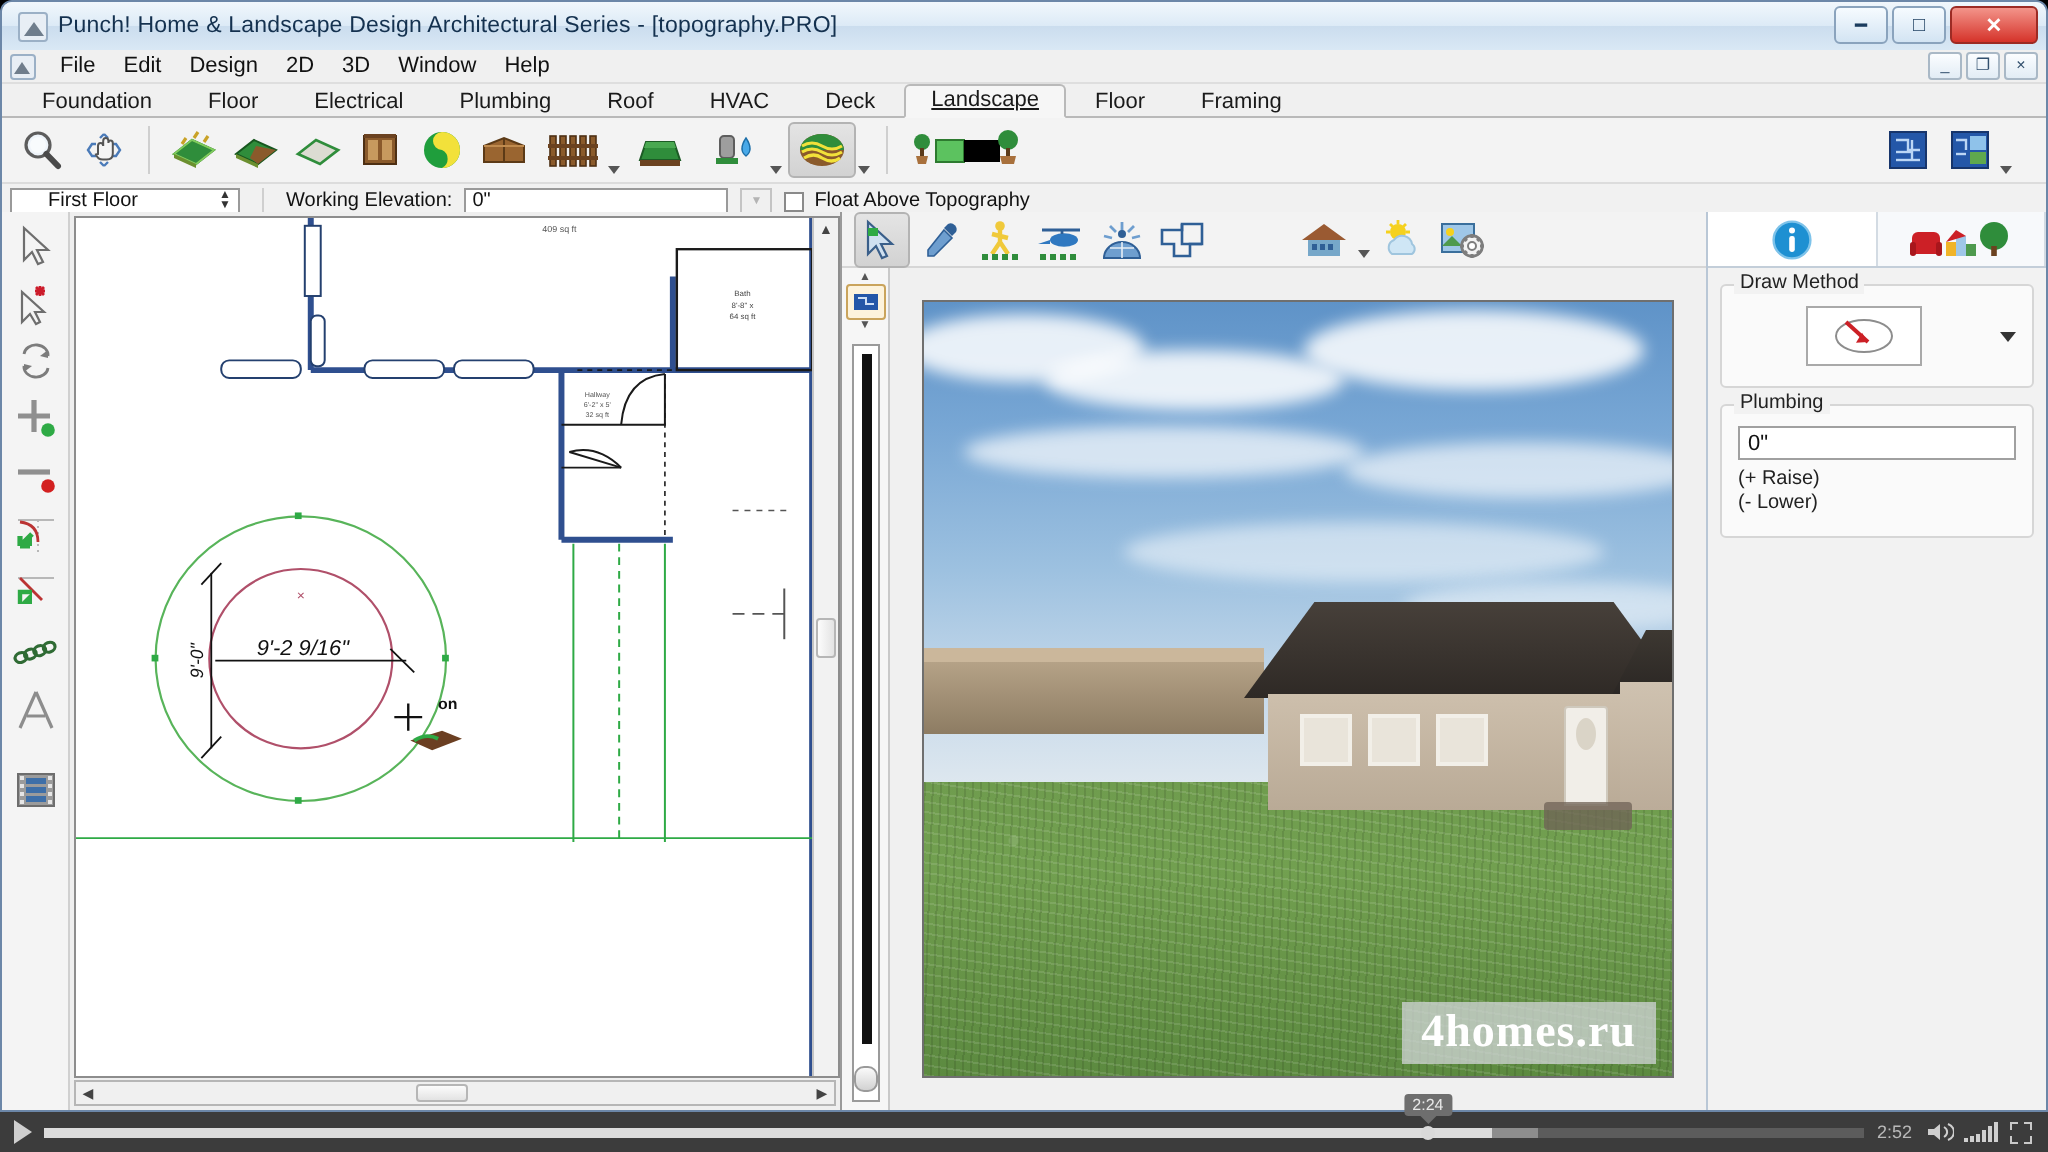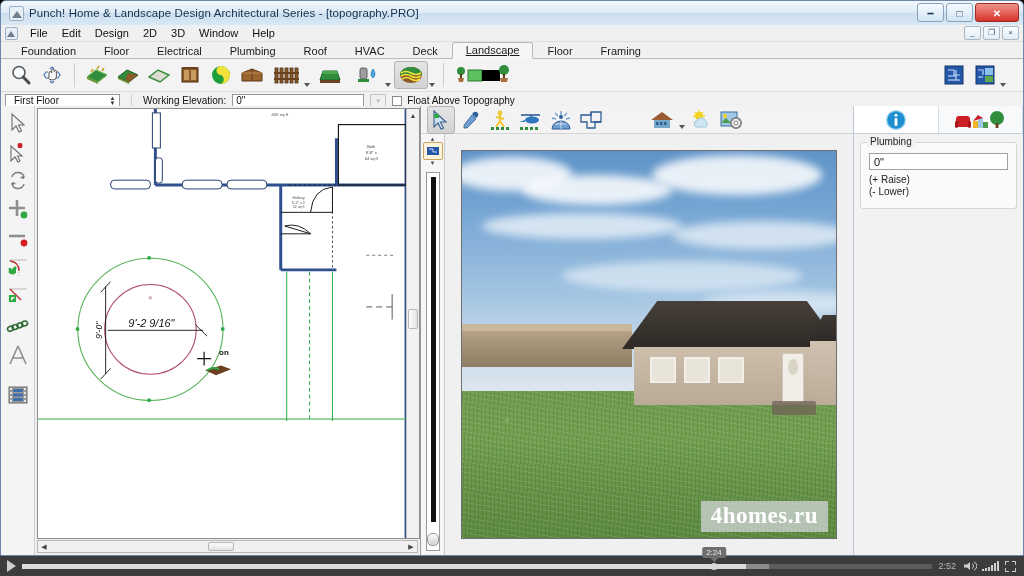--- a/index.html
+++ b/index.html
@@ -108,21 +108,21 @@
     border-top:4px solid #555; align-self:flex-end; margin-bottom:4px; margin-left:-2px;
   }
 
   
   .optbar{
     height:18px; background:#f1f1f1; display:flex;align-items:center;
     padding-left:4px; gap:6px; border-bottom:1px solid #cfcfcf;
   }
   .combo{
     width:115px;height:14px;background:#fff;border:1px solid #9a9a9a;
-    font-size:10px;padding:0 8px; display:flex;align-items:center;color:#111;
+    font-size:10px;padding:0 18px; display:flex;align-items:center;color:#111;
     position:relative;
   }
   .spin{ position:absolute;right:1px;top:0;height:12px;width:11px;
     display:flex;flex-direction:column;justify-content:center;align-items:center;
     font-size:6px;line-height:5px;color:#333;}
   .optlabel{font-size:10px;color:#111;}
   .txtfield{
     width:132px;height:14px;background:#fff;border:1px solid #9a9a9a;
     font-size:10px;padding:0 3px;display:flex;align-items:center;color:#111;
   }
@@ -876,20 +876,33 @@
               <rect x="19" y="12" width="5" height="7" fill="#f0b429"></rect>
               <rect x="24" y="9" width="5" height="10" fill="#9fc7e8"></rect>
               <path d="M19 12 L24 6 L29 9 Z" fill="#cc2026"></path>
               <rect x="29" y="13" width="5" height="6" fill="#4e9a4e"></rect>
               <circle cx="43" cy="9" r="7" fill="#2f8d3b"></circle>
               <rect x="41.6" y="14" width="2.8" height="5" fill="#6b4220"></rect>
             </svg>
           </div>
         </div>
 
+        <div class="group">
+          <div class="group-title">Draw Method</div>
+          <div class="dm-row">
+            <div class="draw-method">
+              <svg width="40" height="22" viewBox="0 0 40 22">
+                <ellipse cx="20" cy="11" rx="14" ry="8" fill="none" stroke="#8d8d8d" stroke-width="1"></ellipse>
+                <path d="M11 4 L22 14" stroke="#cc2026" stroke-width="2"></path>
+                <path d="M22 14 l-6 0.4 l3 -5 z" fill="#cc2026"></path>
+              </svg>
+            </div>
+            <div class="dm-caret"></div>
+          </div>
+        </div>
 
         <div class="group">
           <div class="group-title">Plumbing</div>
           <div class="rp-input">
             <span>0"</span>
           </div>
           <div class="rp-note">(+ Raise)</div>
           <div class="rp-note" style="margin-top:0">(- Lower)</div>
         </div>
 

